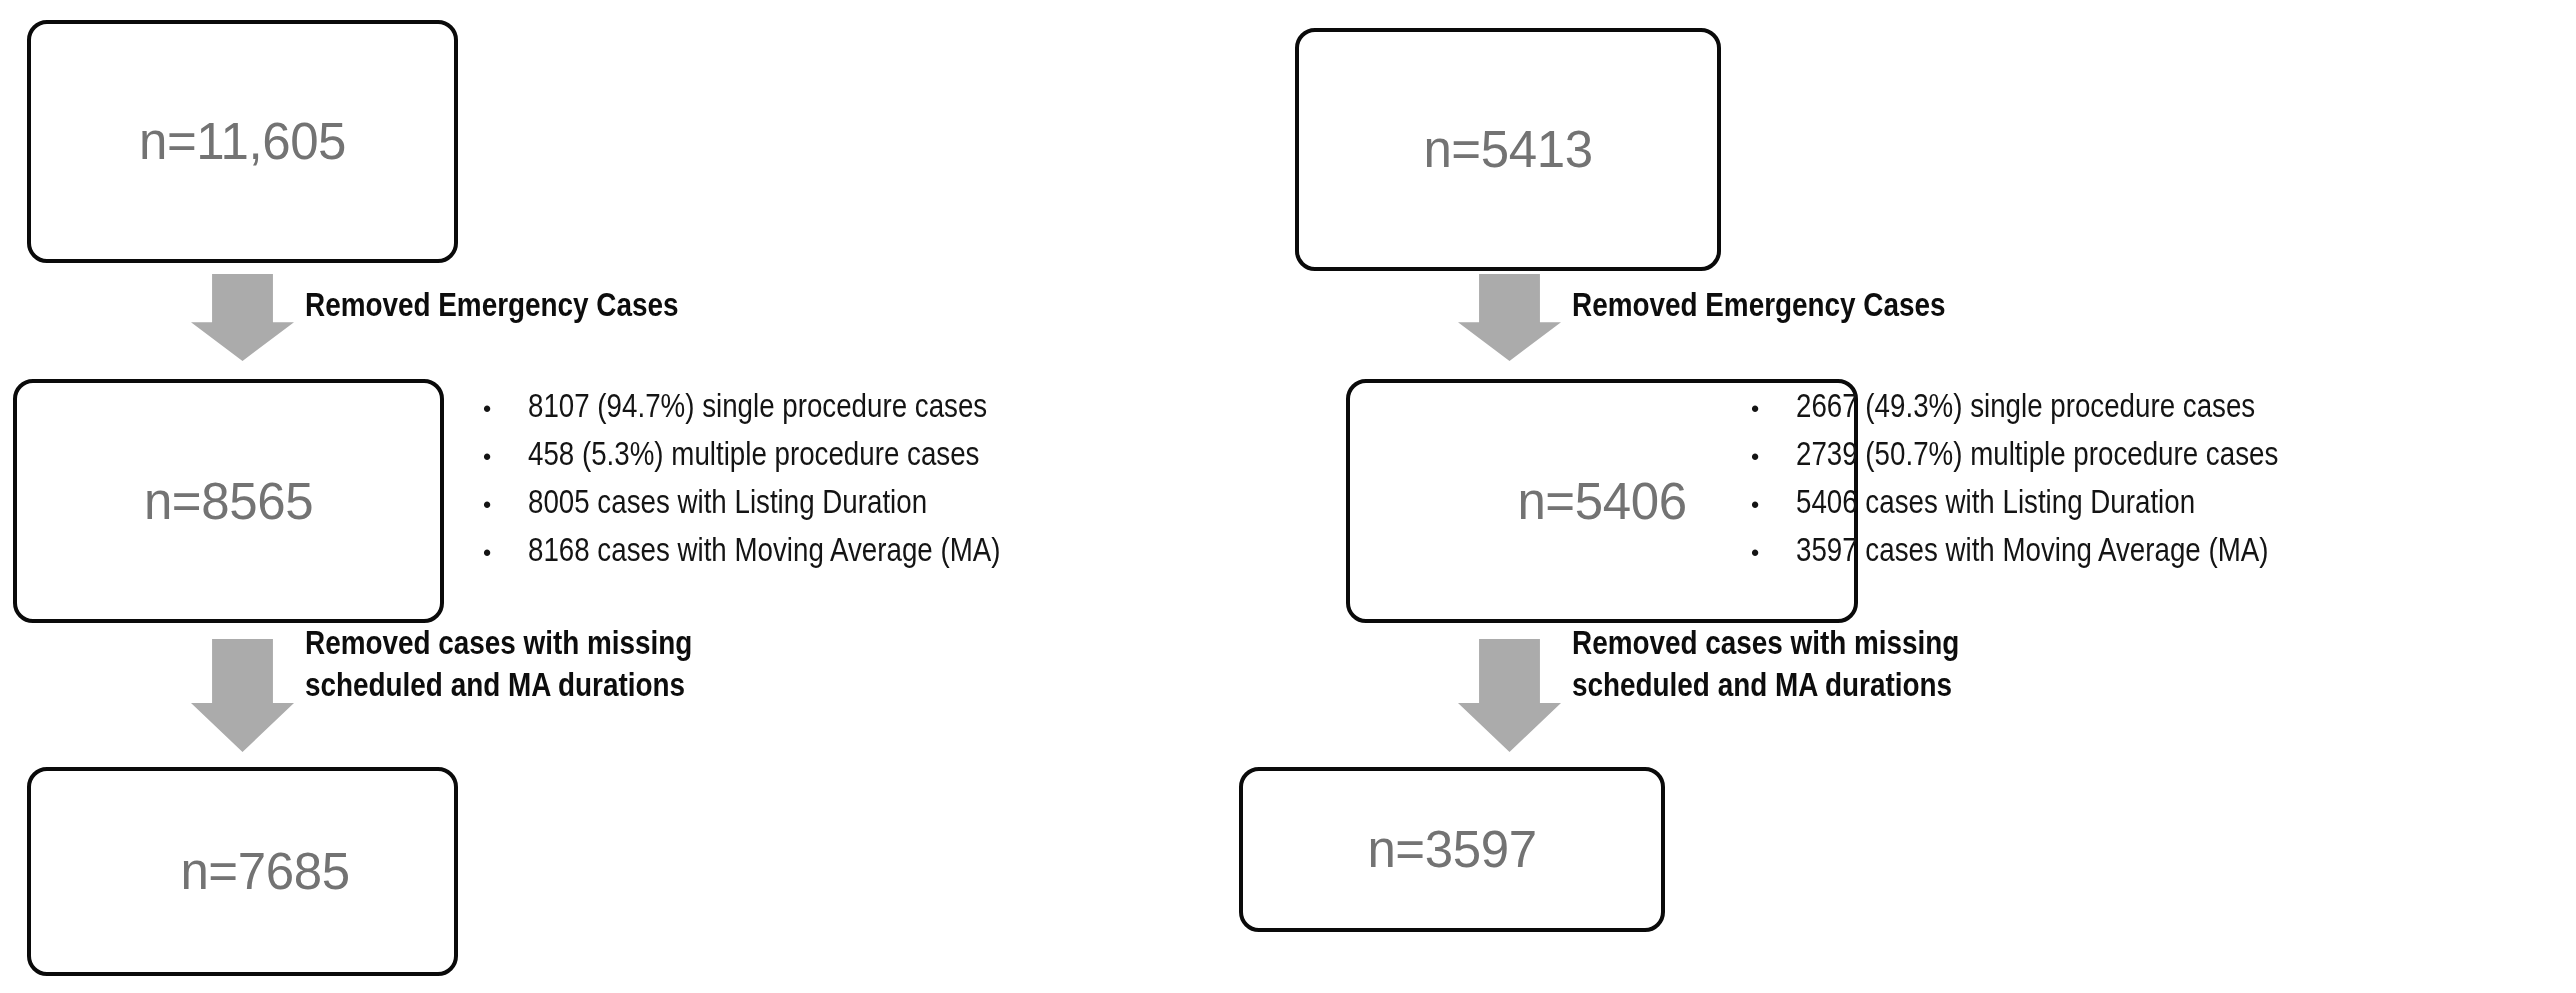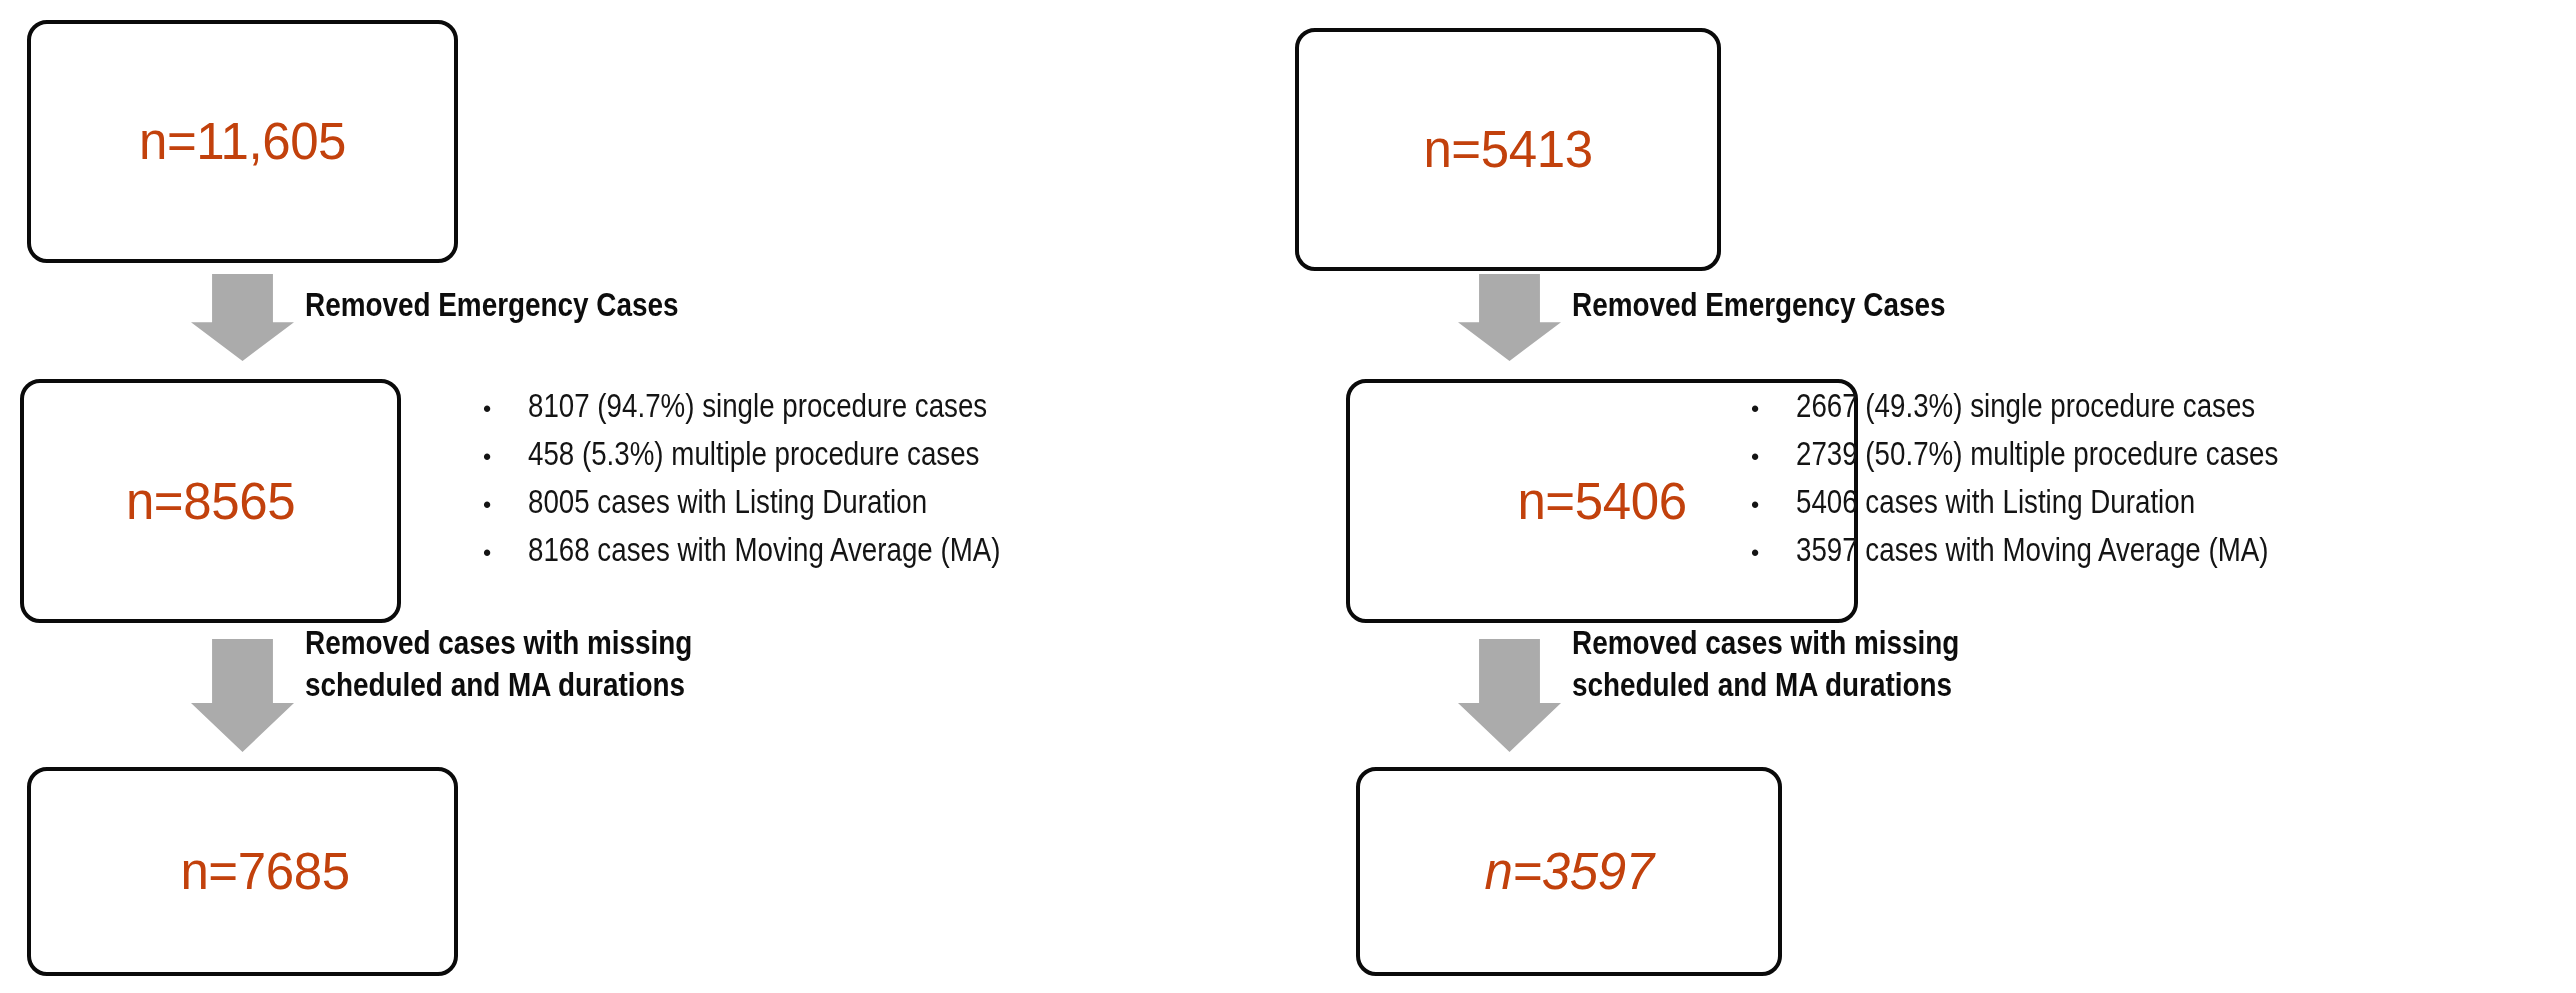--- a/index.html
+++ b/index.html
@@ -26,21 +26,21 @@
     border-radius: 20px;
     background: #ffffff;
     display: flex;
     align-items: center;
     justify-content: center;
   }
   .flow-box .box-label {
     font-family: "Liberation Sans", sans-serif;
     font-size: 51px;
     line-height: 1;
-    color: #c2410c;
+    color: #737373;
     letter-spacing: -0.4px;
     white-space: nowrap;
   }
 
   
   .down-arrow {
     position: absolute;
   }
   .down-arrow svg {
     display: block;
@@ -96,21 +96,21 @@
     <span class="box-label">n=11,605</span>
   </div>
 
   <div class="down-arrow" style="left:191px; top:274px; width:103px; height:87px;">
     <svg viewBox="0 0 132 112" preserveAspectRatio="none" aria-hidden="true">
       <polygon points="27,0 105,0 105,62 132,62 66,112 0,62 27,62" fill="#ABABAB"></polygon>
     </svg>
   </div>
   <div class="arrow-caption" style="left:305px; top:283px;">Removed Emergency Cases</div>
 
-  <div class="flow-box" style="left:20px; top:379px; width:381px; height:244px;">
+  <div class="flow-box" style="left:13px; top:379px; width:431px; height:244px;">
     <span class="box-label">n=8565</span>
   </div>
 
   <div class="bullet-list" style="left:483px; top:387px;">
     <div class="bullet-row">
       <span class="bullet-dot">•</span>
       <span class="bullet-text">8107  (94.7%) single procedure cases</span>
     </div>
     <div class="bullet-row">
       <span class="bullet-dot">•</span>
@@ -173,18 +173,18 @@
   </div>
 
   <div class="down-arrow" style="left:1458px; top:639px; width:103px; height:113px;">
     <svg viewBox="0 0 132 145" preserveAspectRatio="none" aria-hidden="true">
       <polygon points="27,0 105,0 105,82 132,82 66,145 0,82 27,82" fill="#ABABAB"></polygon>
     </svg>
   </div>
   <div class="arrow-caption" style="left:1572px; top:621px;">Removed cases with missing
 scheduled and MA durations</div>
 
-  <div class="flow-box" style="left:1356px; top:767px; width:426px; height:209px;font-style:italic;">
+  <div class="flow-box" style="left:1239px; top:767px; width:426px; height:165px;">
     <span class="box-label">n=3597</span>
   </div>
 
 </div>
 
 
 </body></html>

